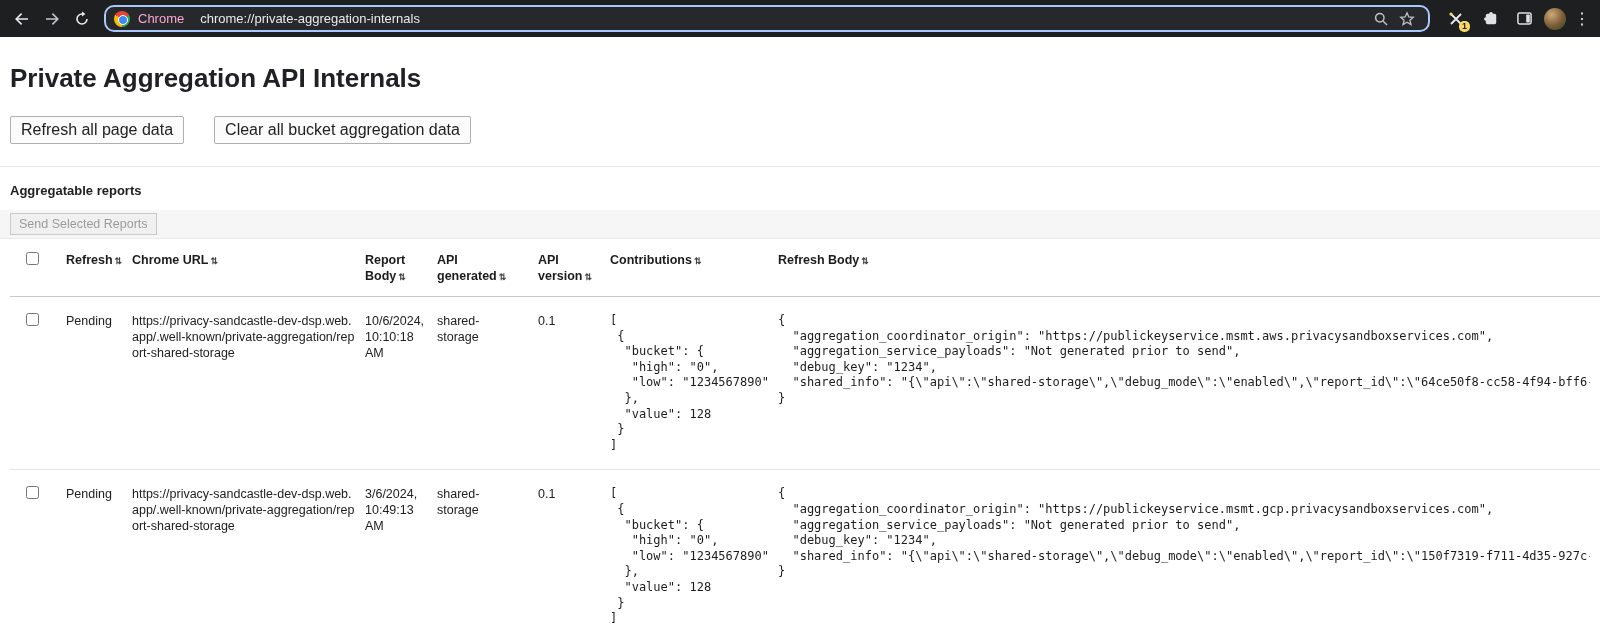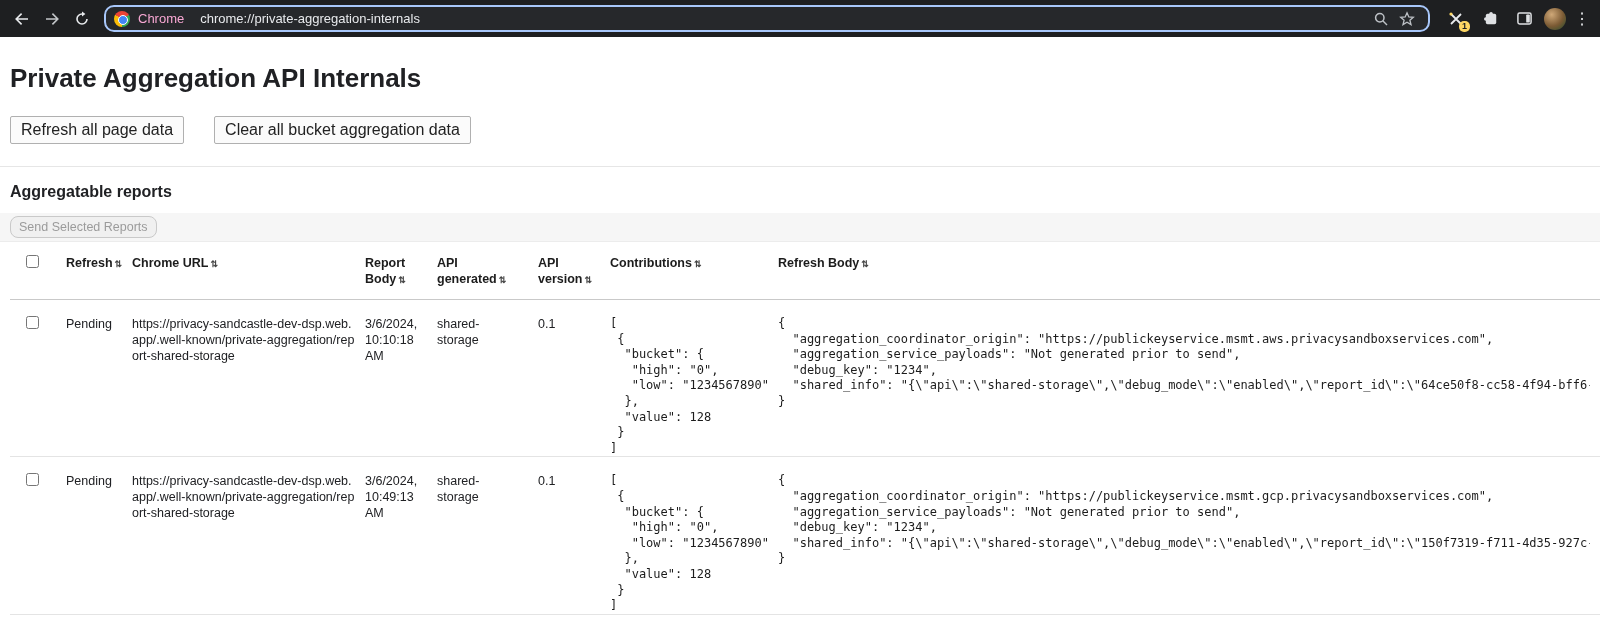--- a/index.html
+++ b/index.html
@@ -75,52 +75,52 @@
     font-size:16px; color:#222;
     background:#fbfbfb; border:1px solid #b0b0b0; border-radius:2px;
     padding:4px 10px; cursor:pointer;
   }
   hr.divider {
     border:none; border-top:1px solid #e6e6e6;
     margin:22px 0 0 0;
   }
   h2.section-title {
     margin:16px 0 12px 10px;
-    font-size:16px; font-weight:bold; color:#202124;
+    font-size:13px; font-weight:bold; color:#202124;
   }
   .send-bar {
     background:#f6f6f6;
     border-bottom:1px solid #ececec;
     padding:3px 0 3px 10px;
   }
   .btn-disabled {
     font-family:"Liberation Sans", sans-serif;
     font-size:12.5px; color:#9b9b9b;
-    background:#f0f0f0; border:1px solid #c9c9c9; border-radius:8px;
+    background:#f0f0f0; border:1px solid #c9c9c9; border-radius:0;
     padding:3px 8px; cursor:default;
   }
 
   
   table.reports {
     border-collapse:collapse; table-layout:fixed;
     margin-left:10px; width:calc(100% - 10px);
   }
   .reports th, .reports td {
     text-align:left; vertical-align:top;
     padding:0 10px 0 0;
     font-size:12.5px; line-height:1.28;
     overflow:hidden;
   }
   .reports thead th {
     font-weight:bold; color:#1c1c1c;
     padding-top:13px; padding-bottom:12px;
   }
   .reports thead tr { border-bottom:1px solid #c9c9c9; }
   .reports tbody tr { border-bottom:1px solid #e4e4e4; }
-  .reports tbody td { padding-top:16px; }
+  .reports tbody td { padding-top:16px; padding-bottom:16px; }
   .col-check { padding-left:16px !important; }
   .cell-url { word-break:break-all;margin-left:8px; }
   .cell-apiid { padding-right:22px !important; }
   .sort-glyph { font-size:9px; color:#444; margin-left:2px; }
   pre.mono {
     margin:0;
     font-family:"DejaVu Sans Mono","Liberation Mono",monospace;
     font-size:12px; line-height:1.3;
     white-space:pre; overflow:hidden;
     color:#1c1c1c;
@@ -232,21 +232,21 @@
         <th><span>API version</span><span class="sort-glyph">⇅</span></th>
         <th><span>Contributions</span><span class="sort-glyph">⇅</span></th>
         <th><span>Refresh Body</span><span class="sort-glyph">⇅</span></th>
       </tr>
     </thead>
     <tbody>
       <tr>
         <td class="col-check"><input type="checkbox" style=""></td>
         <td>Pending</td>
         <td class="cell-url">https://privacy-sandcastle-dev-dsp.web.app/.well-known/private-aggregation/report-shared-storage</td>
-        <td>3/6/2024, 10:10:18 AM</td>
+        <td>10/6/2024, 10:10:18 AM</td>
         <td class="cell-apiid">shared-storage</td>
         <td>0.1</td>
         <td>
             <pre class="mono">[
  {
   "bucket": {
    "high": "0",
    "low": "1234567890"
   },
   "value": 128

